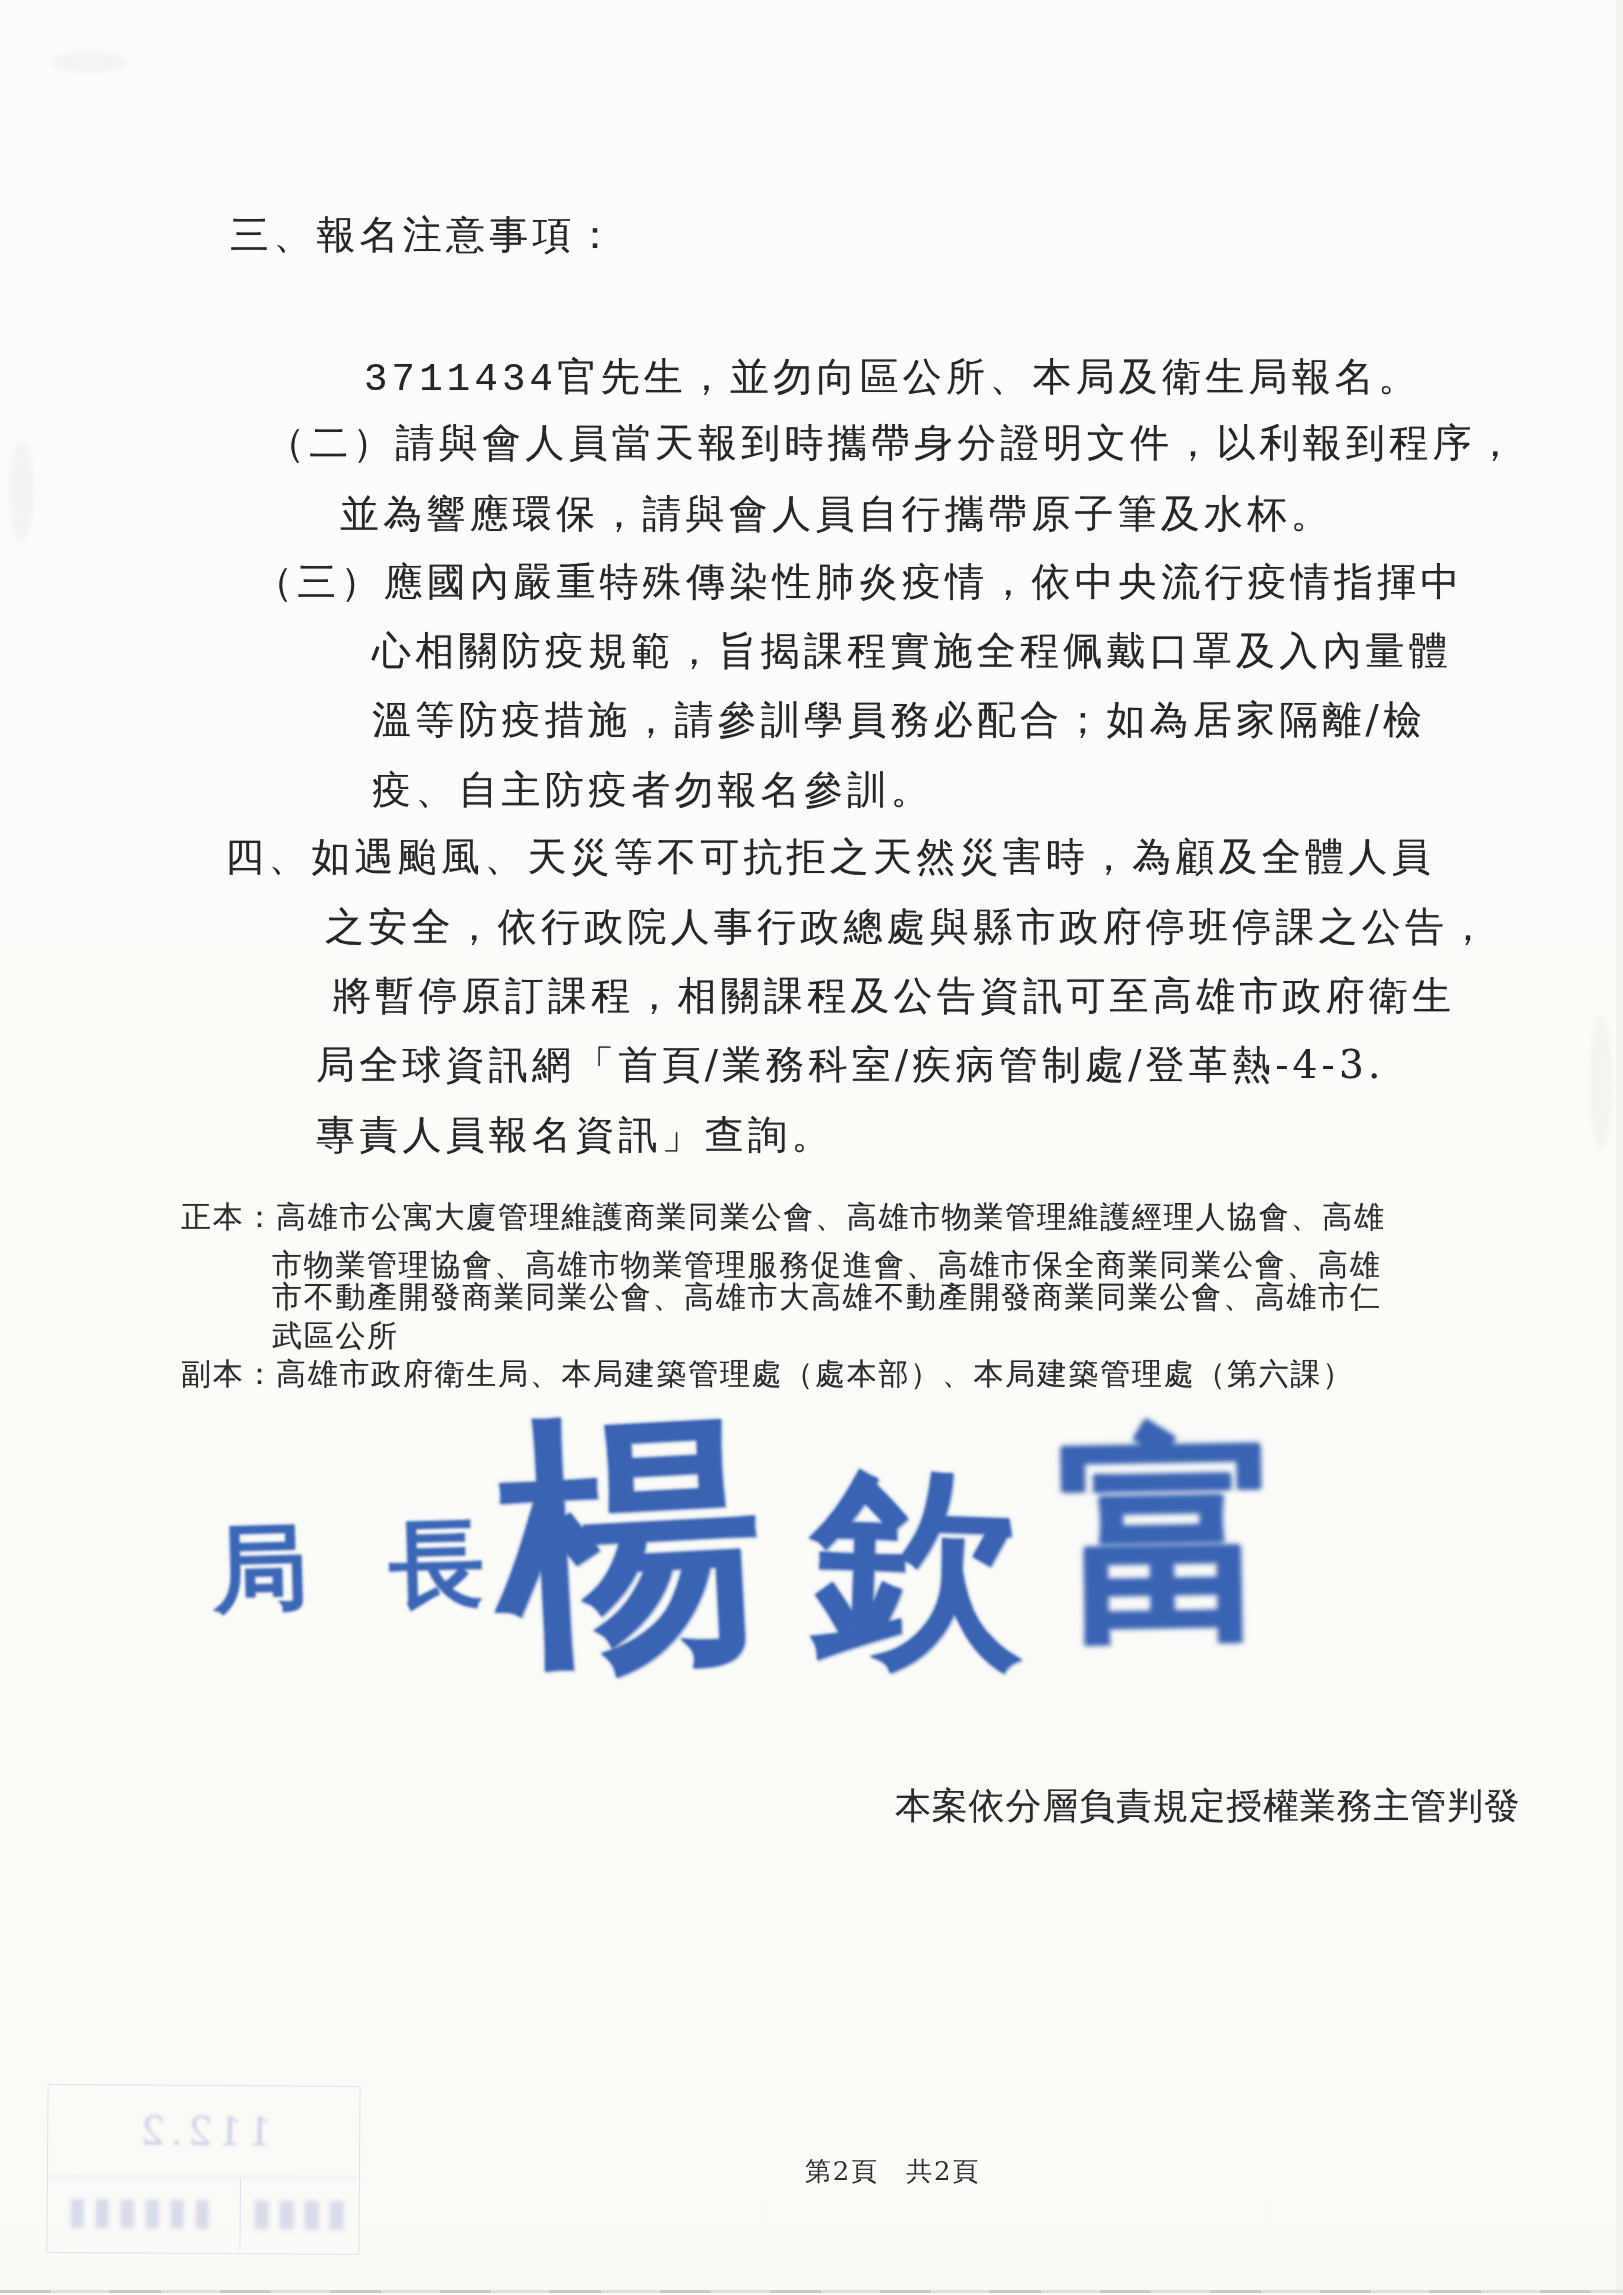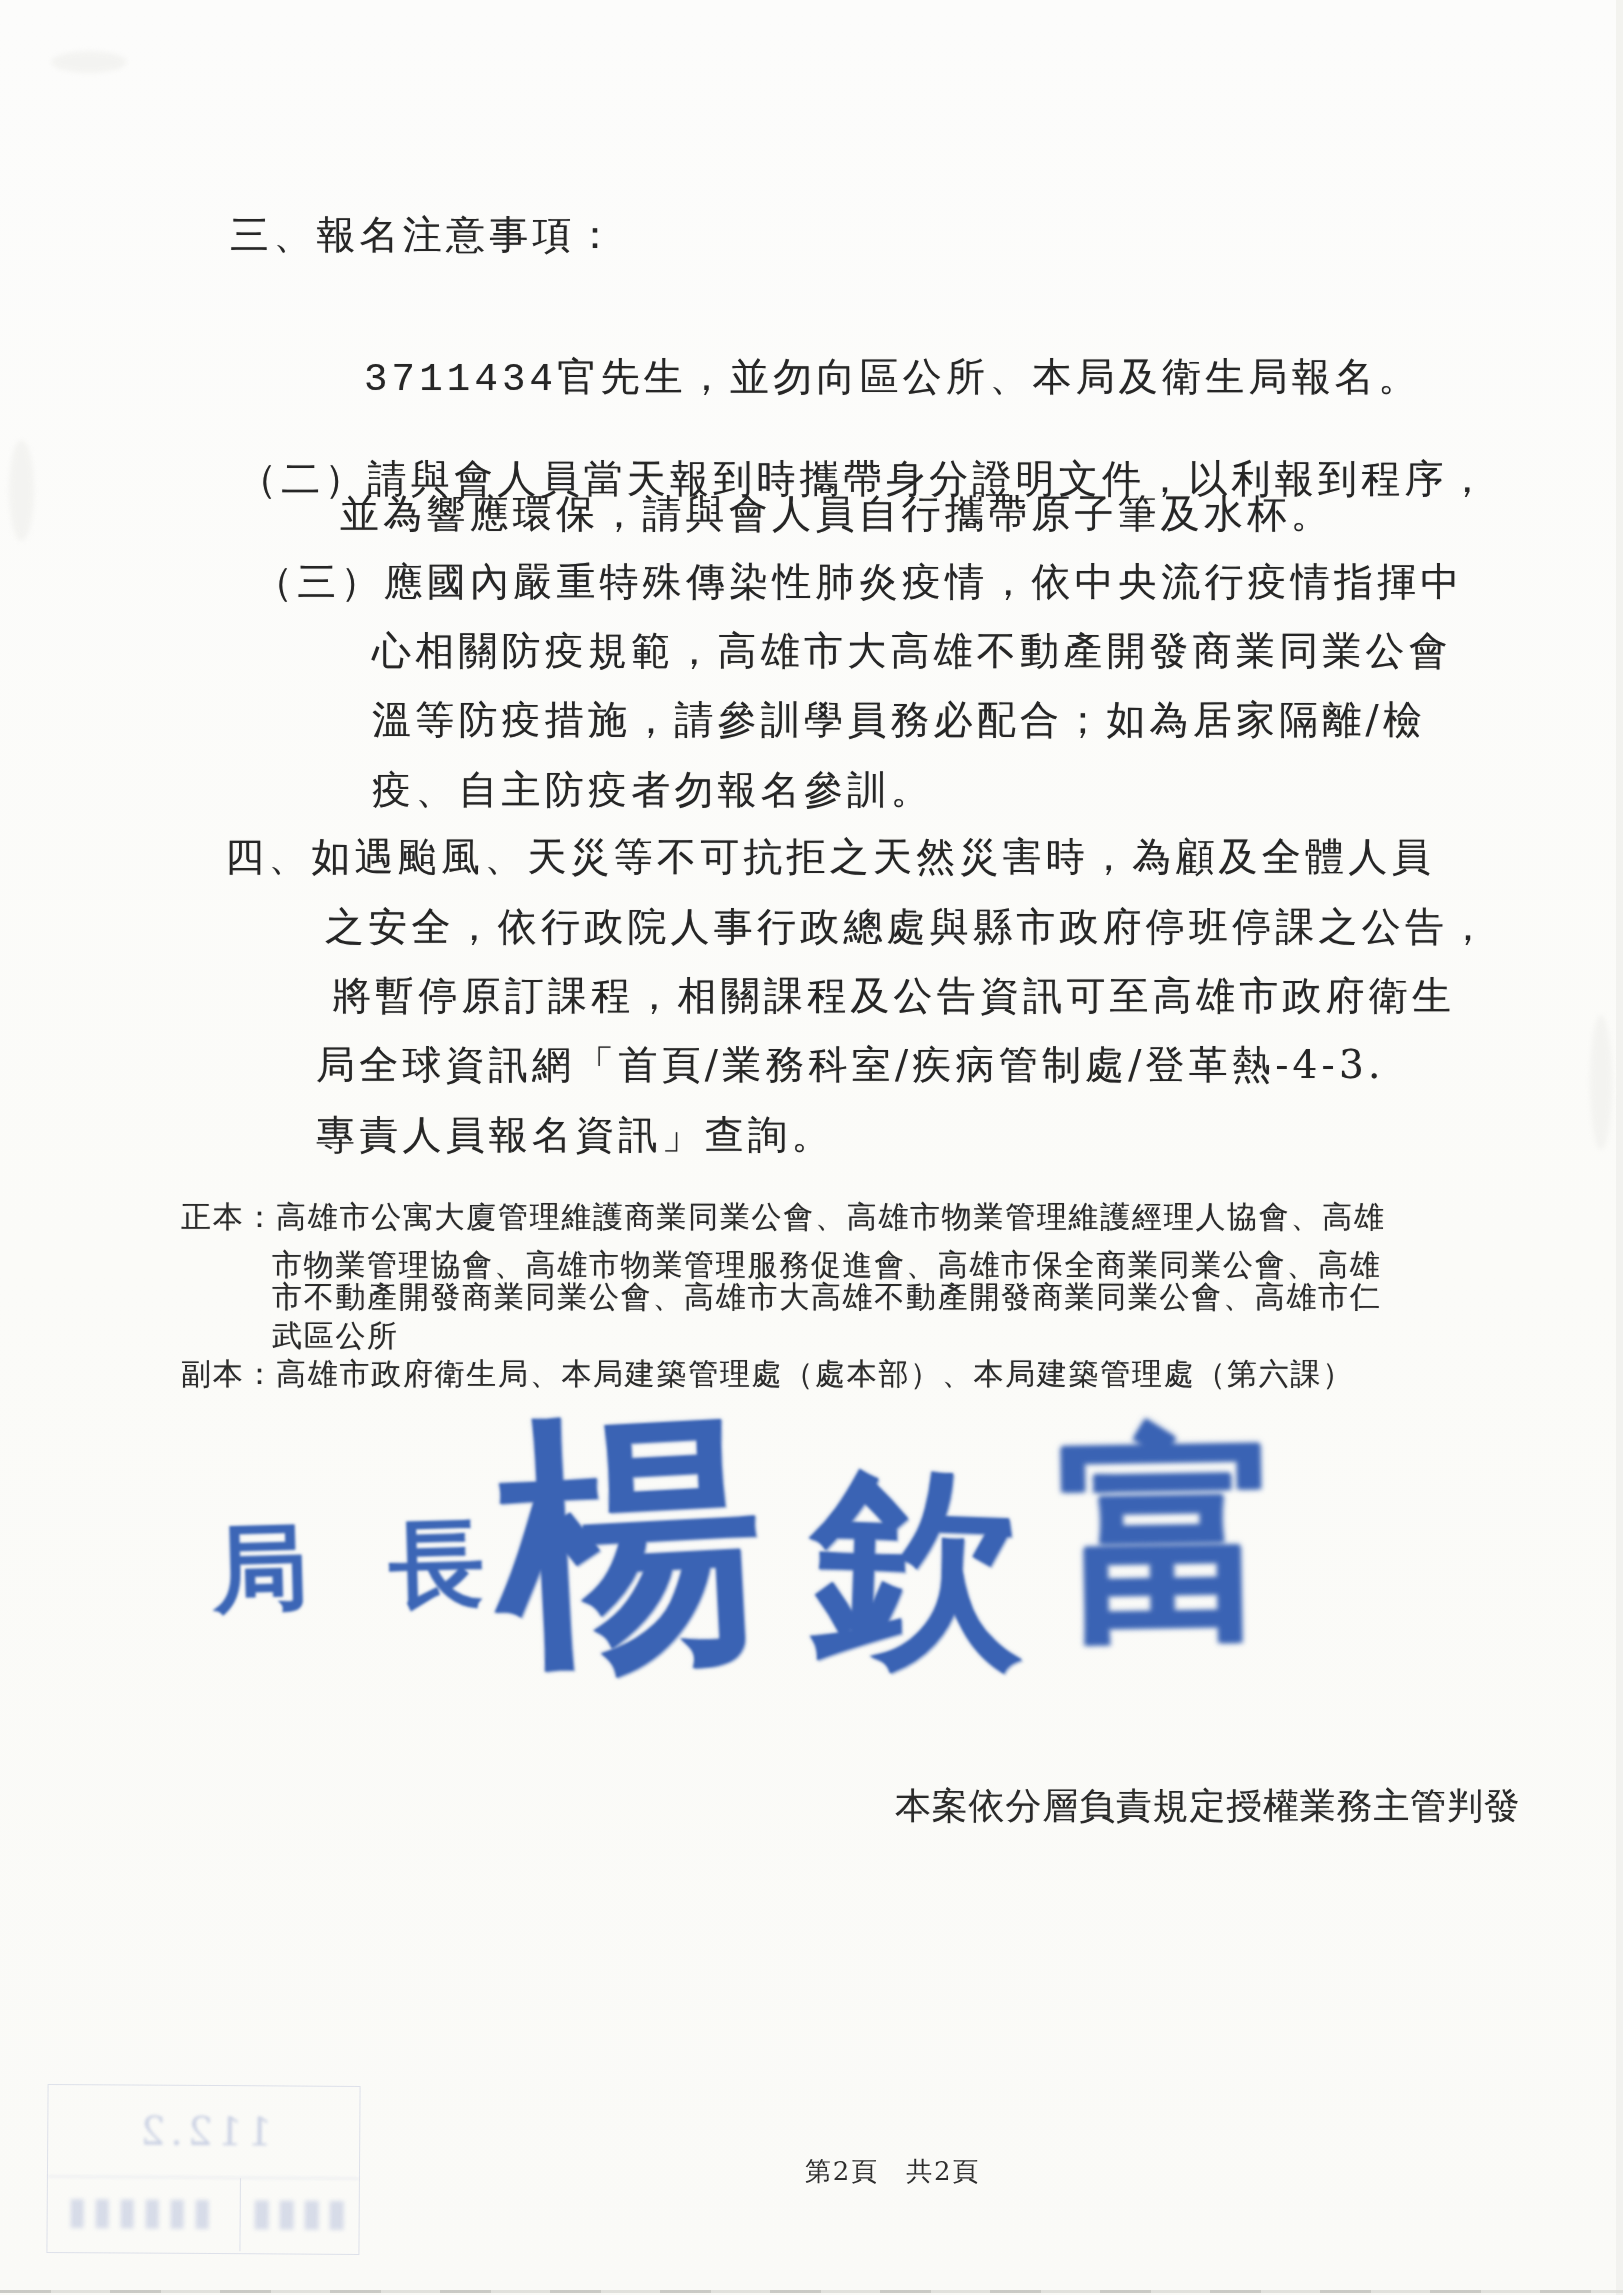--- a/index.html
+++ b/index.html
@@ -89,25 +89,25 @@
   <div class="edge-right"></div>
   <div class="bottom-line"></div>
   <div class="smudge" style="left:8.5px;top:440px;width:25px;height:101px;"></div>
   <div class="smudge" style="left:1590px;top:1015px;width:22px;height:135px;"></div>
   <div class="smudge" style="left:51px;top:51px;width:76px;height:22px;"></div>
 
   <div class="line" style="left:230px;top:208px;">三、報名注意事項：</div>
 
   <div class="line" style="left:364px;top:350px;font-family:Liberation Mono, monospace;">3711434官先生，並勿向區公所、本局及衛生局報名。</div>
 
-  <div class="line" style="left:238px;top:416px;margin-top:36px;">（二）請與會人員當天報到時攜帶身分證明文件，以利報到程序，</div>
+  <div class="line" style="left:266px;top:416px;">（二）請與會人員當天報到時攜帶身分證明文件，以利報到程序，</div>
   <div class="line" style="left:340px;top:487px;">並為響應環保，請與會人員自行攜帶原子筆及水杯。</div>
 
   <div class="line" style="left:254px;top:555px;">（三）應國內嚴重特殊傳染性肺炎疫情，依中央流行疫情指揮中</div>
-  <div class="line" style="left:372px;top:624px;">心相關防疫規範，高雄市大高雄不動產開發商業同業公會</div>
+  <div class="line" style="left:372px;top:624px;">心相關防疫規範，旨揭課程實施全程佩戴口罩及入內量體</div>
   <div class="line" style="left:372px;top:693px;">溫等防疫措施，請參訓學員務必配合；如為居家隔離/檢</div>
   <div class="line" style="left:372px;top:763px;">疫、自主防疫者勿報名參訓。</div>
 
   <div class="line" style="left:225px;top:830px;">四、如遇颱風、天災等不可抗拒之天然災害時，為顧及全體人員</div>
   <div class="line" style="left:325px;top:900px;">之安全，依行政院人事行政總處與縣市政府停班停課之公告，</div>
   <div class="line" style="left:332px;top:969px;">將暫停原訂課程，相關課程及公告資訊可至高雄市政府衛生</div>
   <div class="line" style="left:316px;top:1038px;">局全球資訊網「首頁/業務科室/疾病管制處/登革熱-4-3.</div>
   <div class="line" style="left:316px;top:1108px;">專責人員報名資訊」查詢。</div>
 
   <div class="line small" style="left:181px;top:1197px;">正本：高雄市公寓大廈管理維護商業同業公會、高雄市物業管理維護經理人協會、高雄</div>

